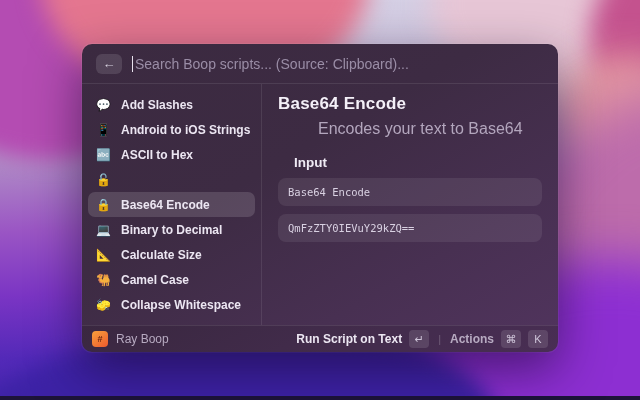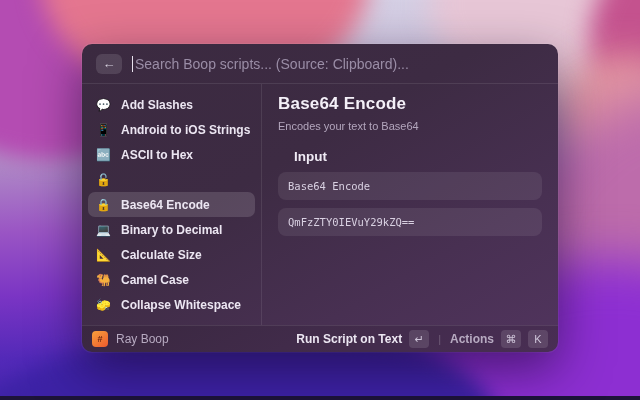--- a/index.html
+++ b/index.html
@@ -45,21 +45,21 @@
   .row { height:25px; display:flex; align-items:center; gap:9px; padding:0 8px; border-radius:7px; color:#ece6f2;
     font-size:12px; font-weight:700; cursor:pointer; white-space:nowrap; }
   .row + .row { margin-top:0; }
   .row.selected { background:rgba(255,255,255,0.14); }
   .row .ricon { width:16px; font-size:12px; text-align:center; flex:0 0 16px;
     font-family:"DejaVu Sans", sans-serif; }
 
   
   .detail { flex:1 1 auto; padding:10px 16px; overflow:hidden; }
   .d-title { color:#f4f0f8; font-size:17px; font-weight:700; letter-spacing:0.2px; }
-  .d-sub { color:#b3a6bd; font-size:11px; margin-top:6px; }
+  .d-sub { color:#b3a6bd; font-size:16px; margin-top:6px;margin-left:40px; }
   .d-section { color:#efeaf4; font-size:13.5px; font-weight:700; margin-top:17px;padding-left:16px; }
   .d-box { margin-top:8px; background:rgba(255,255,255,0.08); border-radius:8px; padding:8px 10px;
     font-family:"DejaVu Sans Mono", monospace; font-size:10.5px; color:#d9d1e2; }
 
   
   .statusbar { flex:0 0 27px; height:27px; border-top:1px solid rgba(255,255,255,0.09);
     background:rgba(15,5,20,0.12); display:flex; align-items:center; padding:0 10px; gap:8px; }
   .app-icon { width:16px; height:16px; border-radius:4px; flex:0 0 16px;
     background:linear-gradient(145deg,#f7a03c,#ef5a2e); display:flex; align-items:center; justify-content:center; }
   .app-icon span { color:rgba(80,20,10,0.85); font-size:9px; font-weight:700; }

